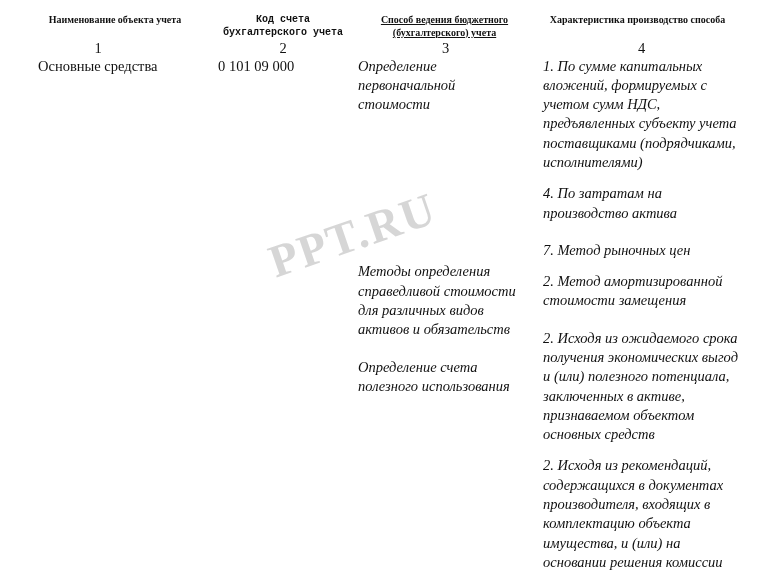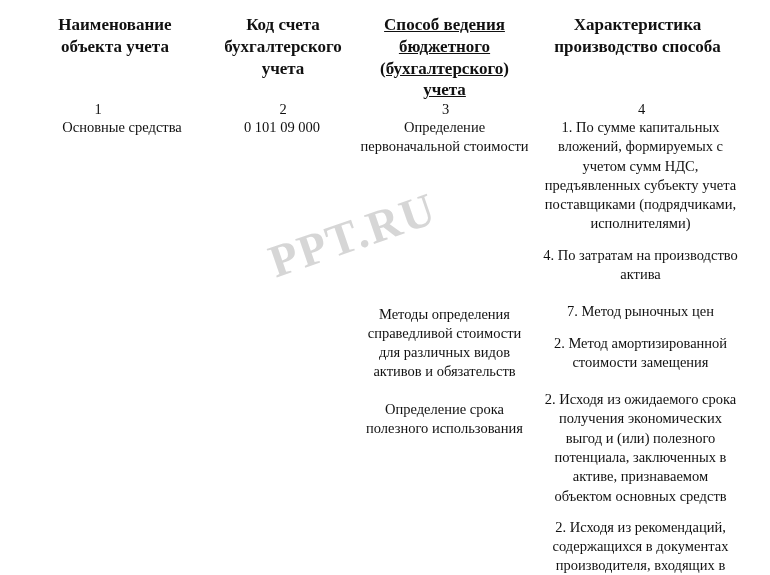--- a/index.html
+++ b/index.html
@@ -37,26 +37,26 @@
   }
 
   col.c1 { width: 180px; }
   col.c2 { width: 140px; }
   col.c3 { width: 185px; }
   col.c4 { width: 207px; }
 
   .hdr {
     text-align: center;
     font-weight: bold;
-    font-size: 17px;
+    font-size: 10px;
     line-height: 1.28;
     padding: 0 6px 0 2px;
   }
   .hdr.h1 { padding-right: 26px; }
-  .hdr.h2 { padding-right: 10px; }
+  .hdr.h2 { padding-right: 10px; font-family: Liberation Mono, monospace; }
   .hdr.h3 { padding-right: 12px; text-decoration: underline; }
   .hdr.h4 { padding-right: 18px; }
 
   .numrow td {
     text-align: center;
     font-size: 14.5px;
     padding-top: 22px;
     padding-bottom: 6px;
   }
   .numrow .n1 { padding-right: 60px; }
@@ -65,27 +65,26 @@
   .numrow .n4 { padding-right: 10px; }
 
   .cell {
     font-size: 14.5px;
     line-height: 1.33;
     padding-right: 14px;
   }
 
   .cell p {
     margin: 0 12px 12px 0;
-    text-align: center;
   }
   .cell p:last-child { margin-bottom: 0; }
 
   .gap-3 { height: 130px; }
 
-  .blk { margin-bottom: 18px; }
+  .blk { margin-bottom: 18px; font-style: italic; }
   .blk:last-child { margin-bottom: 0; }
 
   .col3-b1 { padding-top: 0; }
 
   
   .watermark {
     position: absolute;
     left: 262px;
     top: 238px;
     font-family: "Liberation Serif", serif;
@@ -139,21 +138,21 @@
         </td>
         <td class="cell">
           <div class="blk col3-b1">
             <p>Определение первоначальной стоимости</p>
           </div>
           <div class="gap-3"></div>
           <div class="blk">
             <p>Методы определения справедливой стоимости для различных видов активов и обязательств</p>
           </div>
           <div class="blk">
-            <p>Определение срока полезного использования</p>
+            <p>Определение счета полезного использования</p>
           </div>
         </td>
         <td class="cell">
           <div class="blk">
             <p>1. По сумме капитальных вложений, формируемых с учетом сумм НДС, предъявленных субъекту учета поставщиками (подрядчиками, исполнителями)</p>
             <p>4. По затратам на производство актива</p>
           </div>
           <div class="blk">
             <p>7. Метод рыночных цен</p>
             <p>2. Метод амортизированной стоимости замещения</p>

